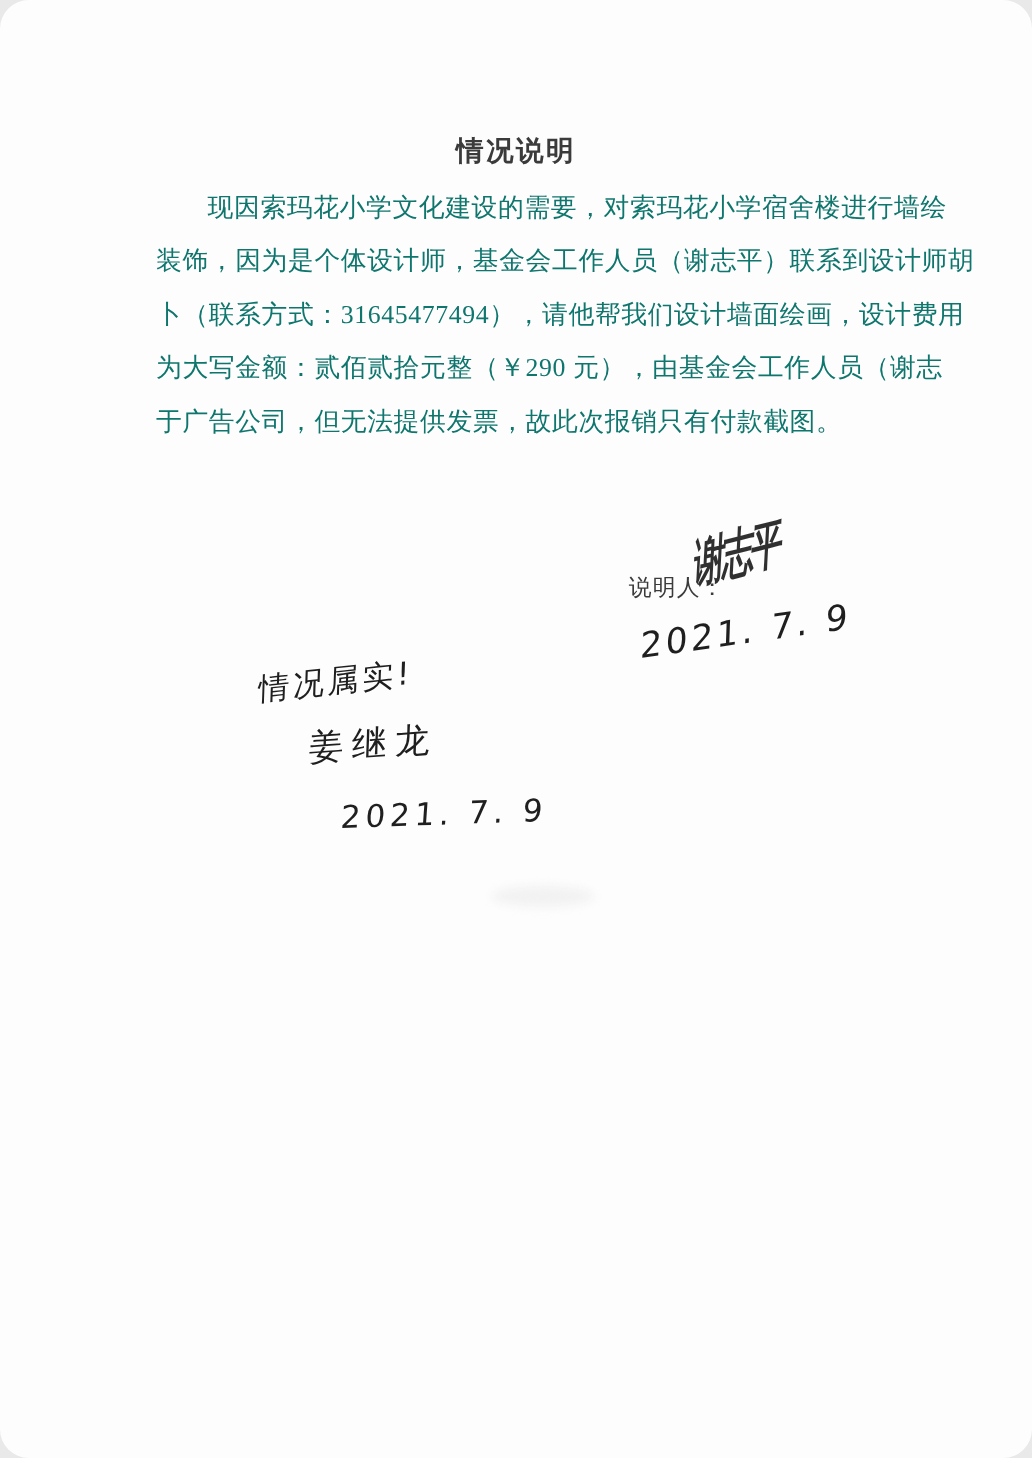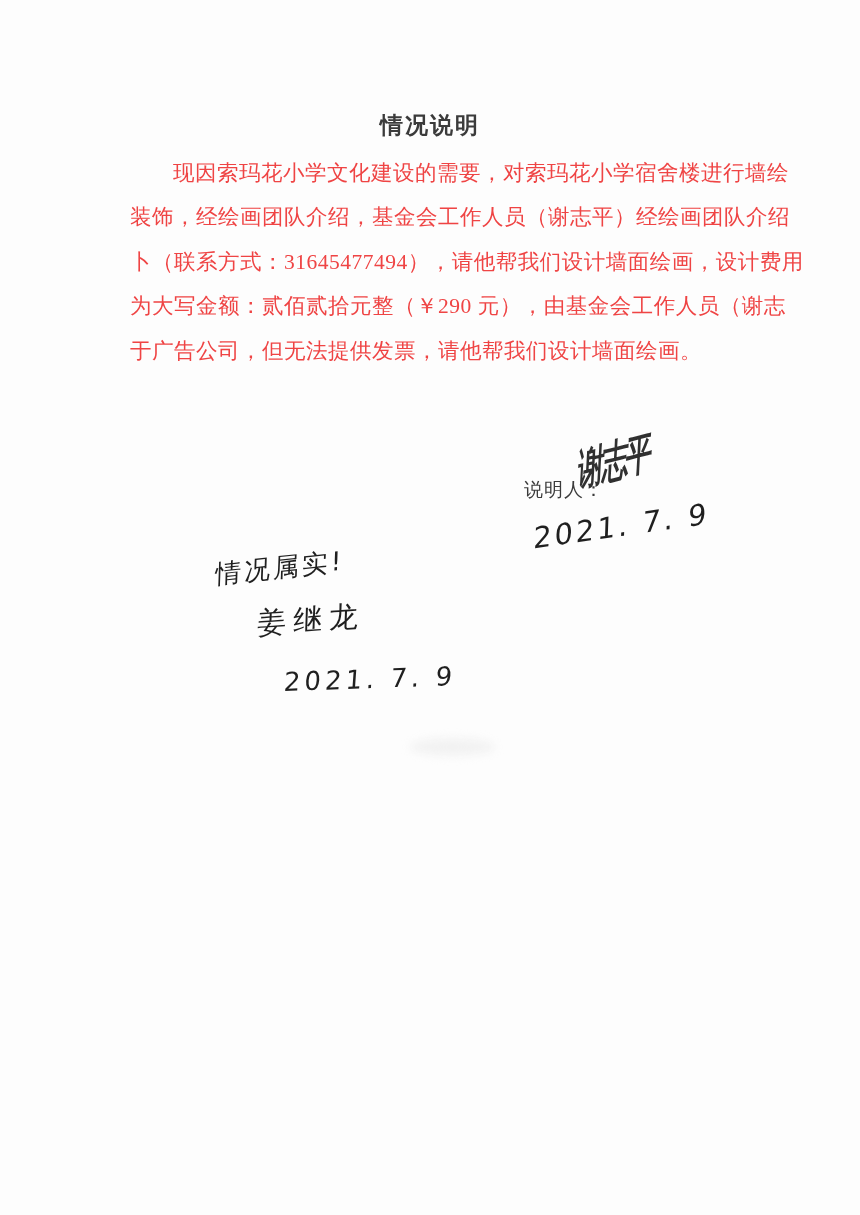--- a/index.html
+++ b/index.html
@@ -8,39 +8,40 @@
     background: #e9e9e9;
   }
   .page {
     position: relative;
     width: 860px;
     height: 1215px;
     margin: 0 auto;
     background: #fdfdfd;
     overflow: hidden;
     font-family: "Liberation Serif", serif;
+    border-radius: 24px;
   }
   .doc-title {
     position: absolute;
     top: 110px;
     left: 0;
     width: 860px;
     margin: 0;
     text-align: center;
     font-size: 23px;
     font-weight: 600;
     letter-spacing: 2px;
     color: #3b3b3b;
   }
   .doc-body {
     position: absolute;
     top: 151px;
     left: 130px;
     width: 630px;
-    color: #ef4444;
+    color: #0f766e;
   }
   .body-line {
     height: 44.4px;
     line-height: 44.4px;
     font-size: 21.5px;
     text-align: justify;
     text-align-last: justify;
     white-space: nowrap;
     letter-spacing: 0.5px;
   }
@@ -121,24 +122,24 @@
 </style>
 </head>
 <body>
 
 <div class="page">
 
   <h1 class="doc-title">情况说明</h1>
 
   <div class="doc-body">
     <div class="body-line first">现因索玛花小学文化建设的需要，对索玛花小学宿舍楼进行墙绘</div>
-    <div class="body-line">装饰，经绘画团队介绍，基金会工作人员（谢志平）经绘画团队介绍</div>
+    <div class="body-line">装饰，因为是个体设计师，基金会工作人员（谢志平）联系到设计师胡</div>
     <div class="body-line">卜（联系方式：31645477494），请他帮我们设计墙面绘画，设计费用</div>
     <div class="body-line">为大写金额：贰佰贰拾元整（￥290 元），由基金会工作人员（谢志</div>
-    <div class="body-line last">于广告公司，但无法提供发票，请他帮我们设计墙面绘画。</div>
+    <div class="body-line last">于广告公司，但无法提供发票，故此次报销只有付款截图。</div>
   </div>
 
   <span class="declarant-label">说明人：</span>
 
   <span class="hw hw-sig-declarant">谢志平</span>
 
   <span class="hw hw-date-declarant">2021. 7. 9</span>
 
   <span class="hw hw-note">情况属实!</span>
 

